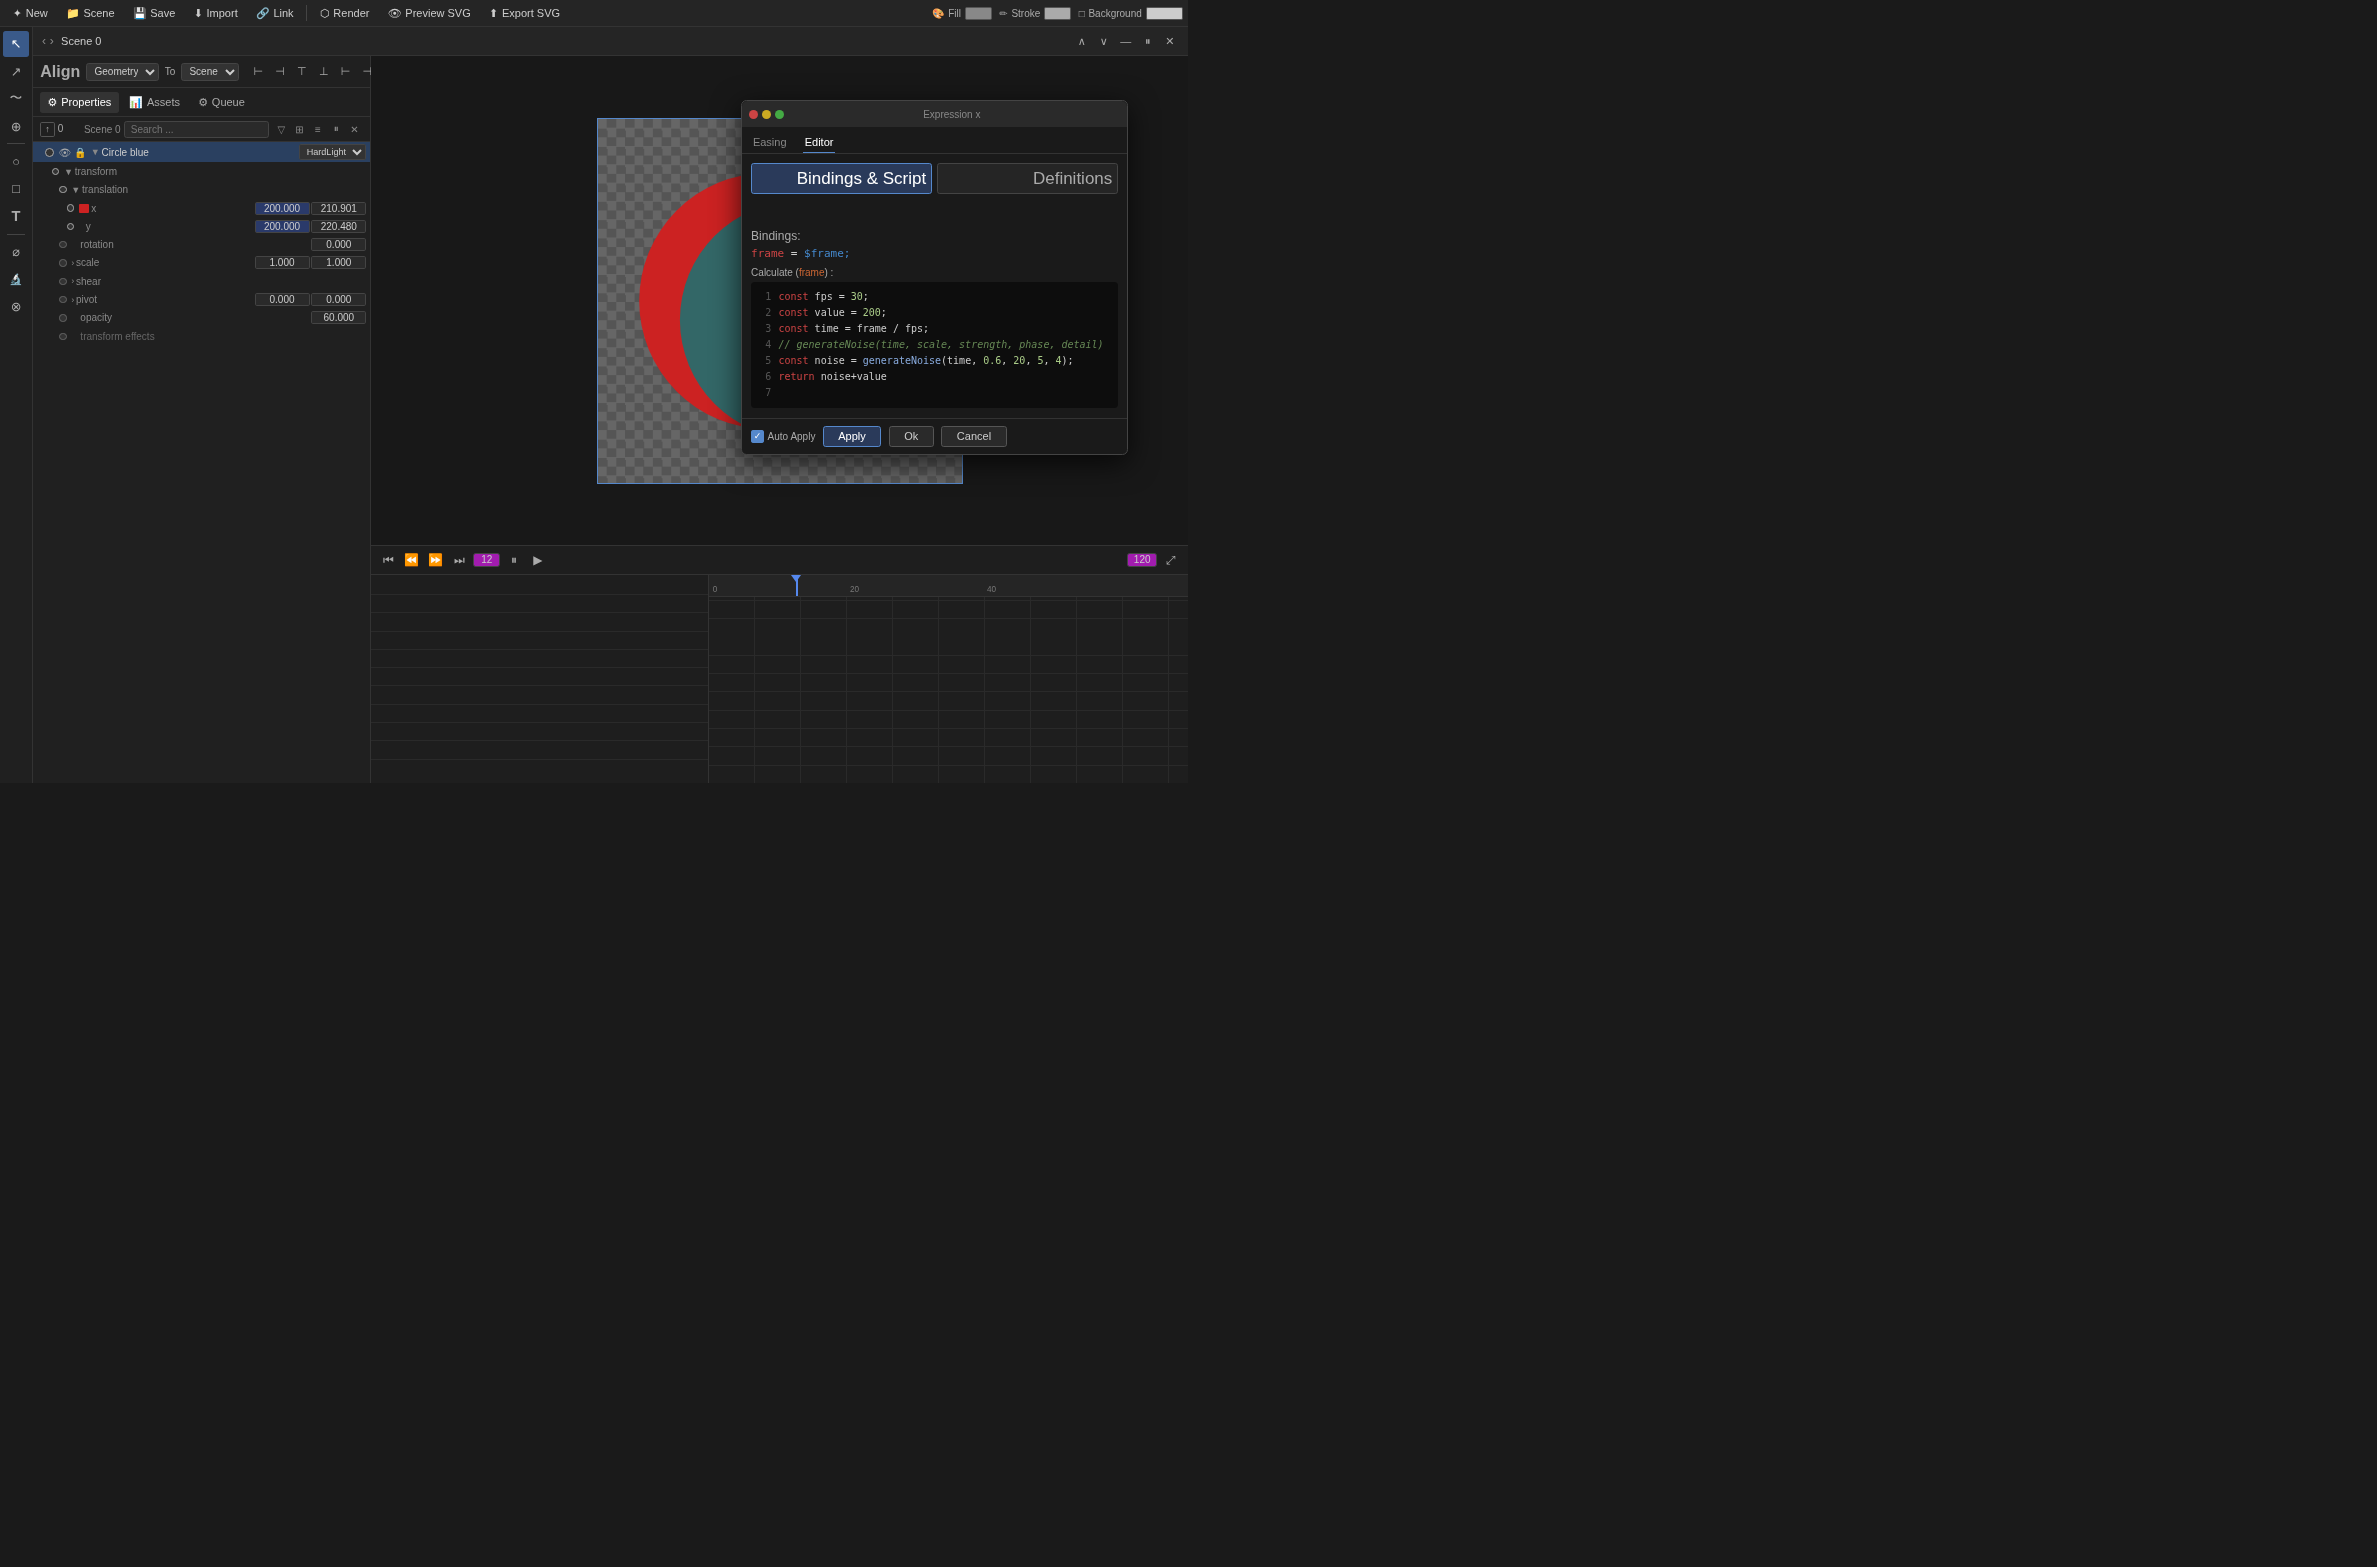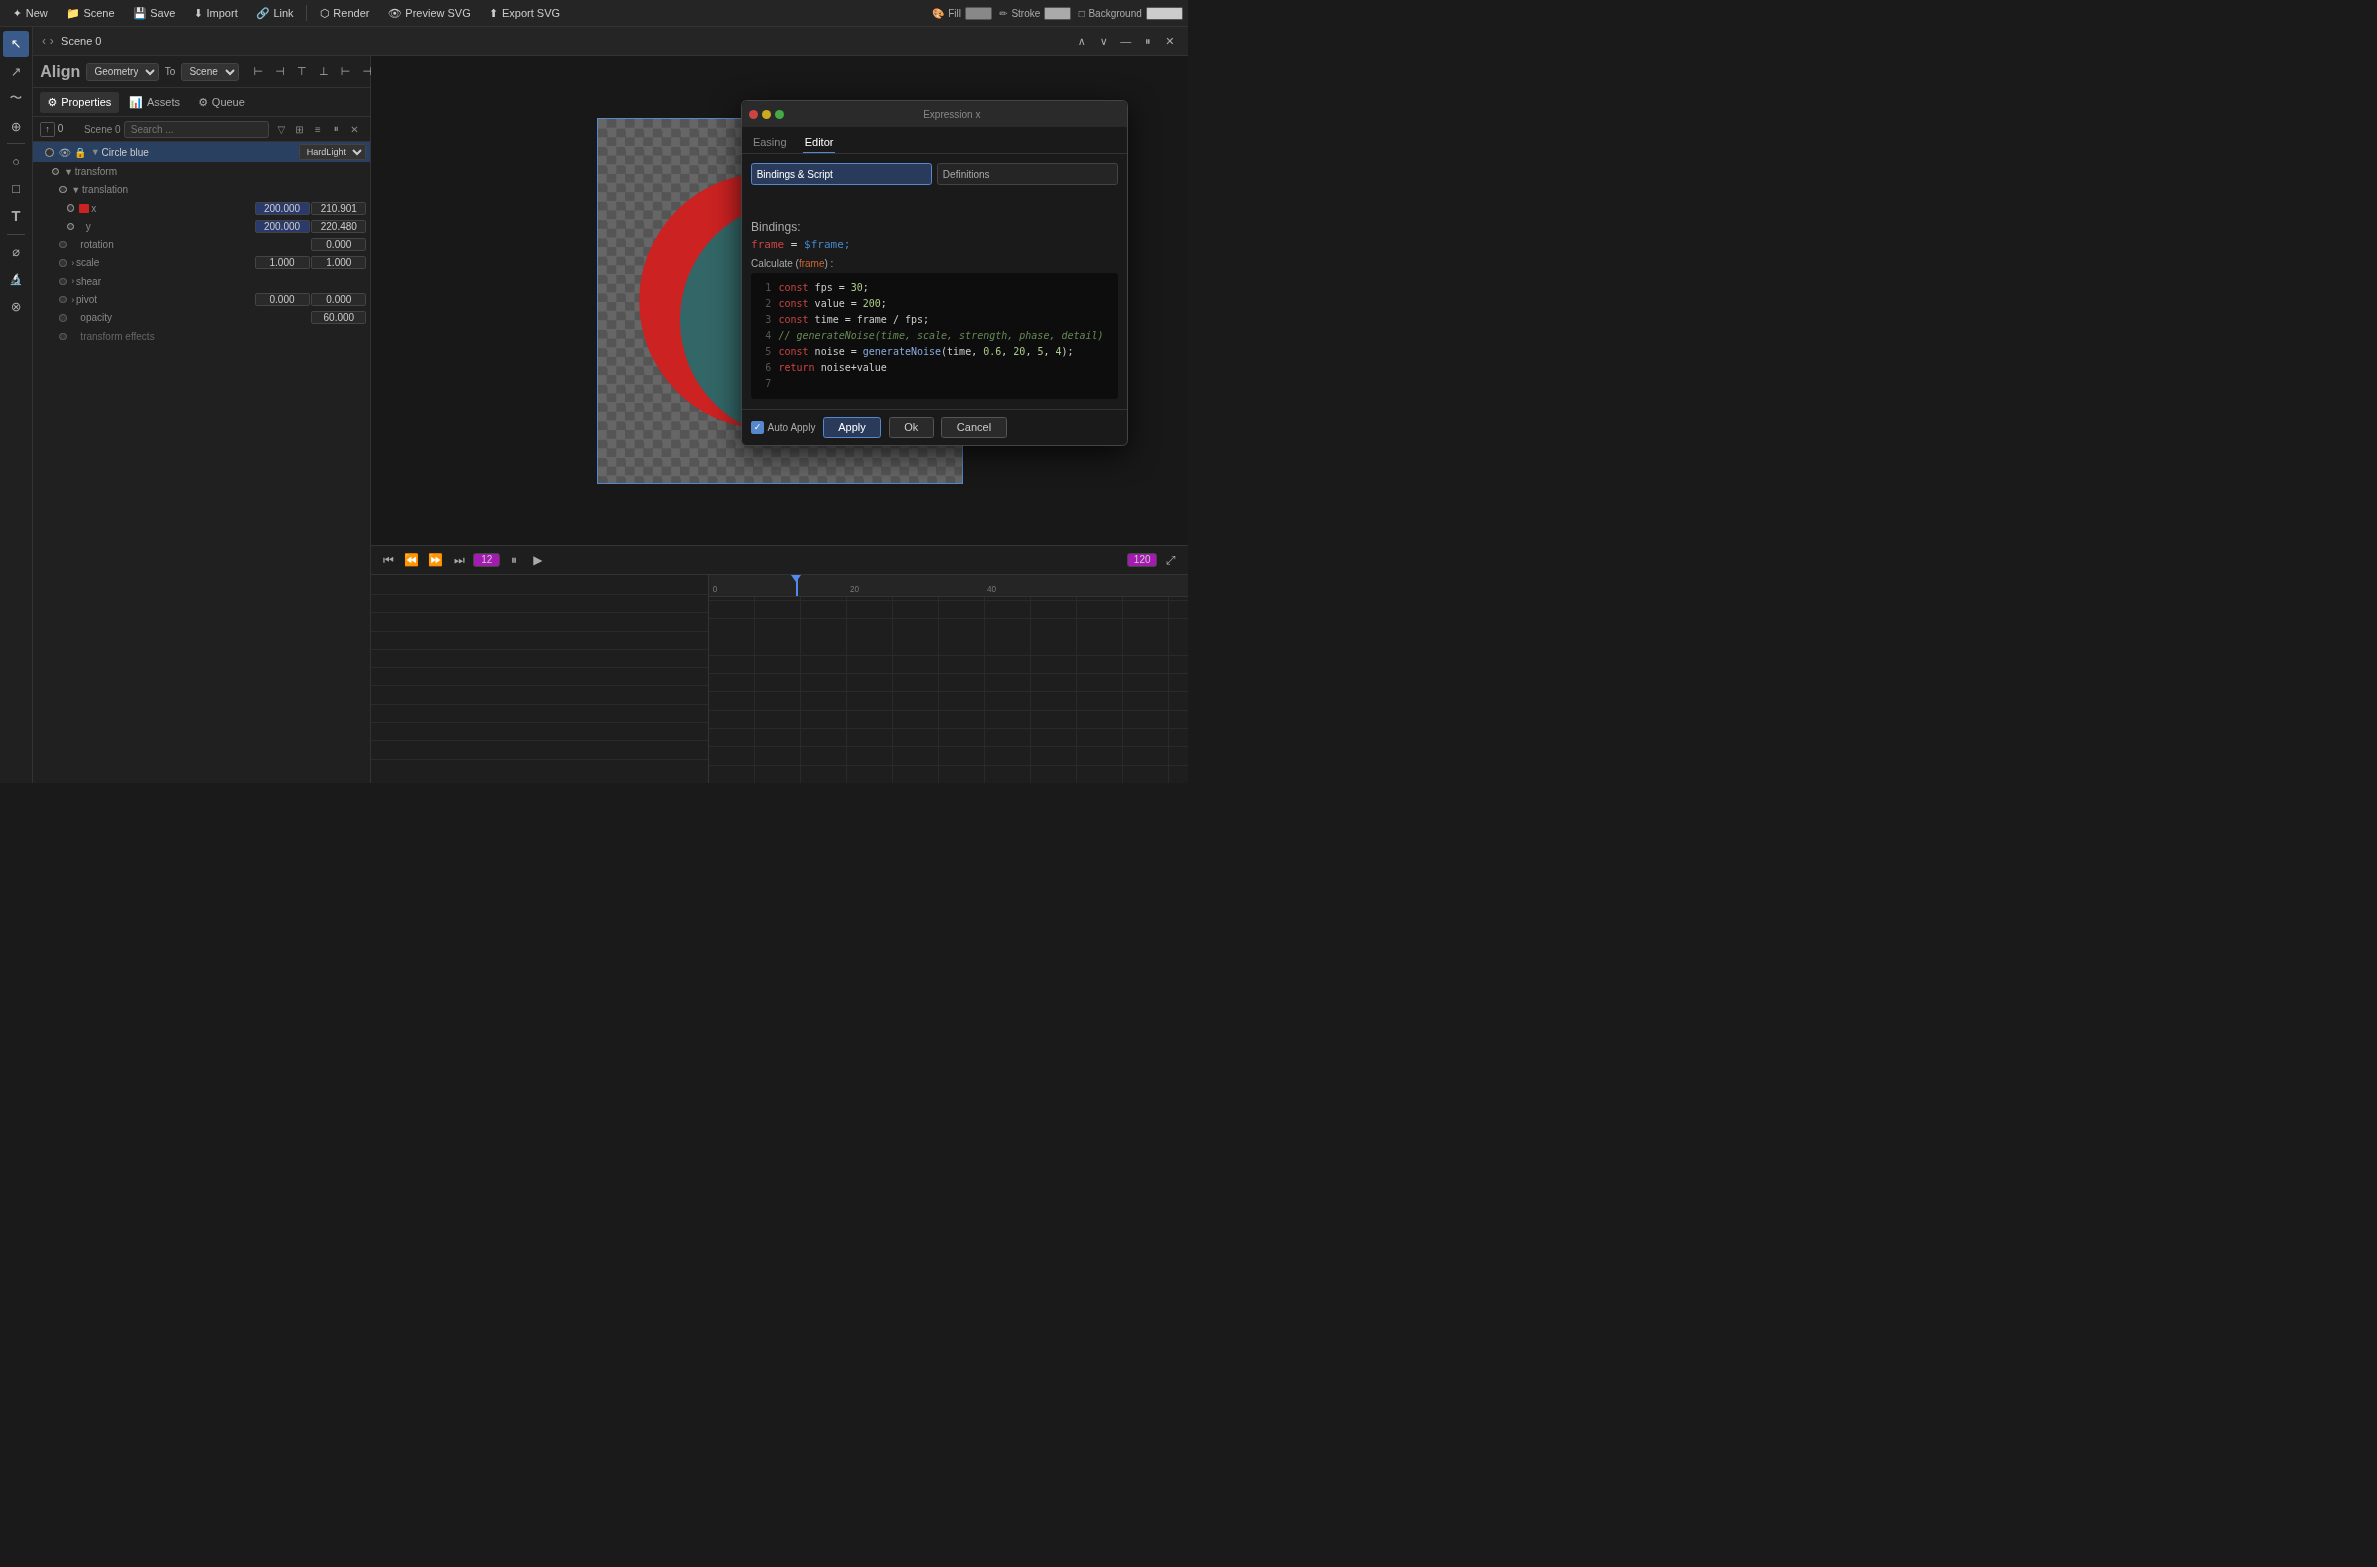--- a/index.html
+++ b/index.html
@@ -445,22 +445,22 @@
       display: flex;
       gap: 5.5px;
       margin-bottom: 9.1px;
     }
     .dialog-tab-btn {
       flex: 1;
       padding: 4.6px;
       border: 0.9px solid #444;
       border-radius: 2.7px;
       cursor: pointer;
-      font-size: 10px;
-      text-align: left;
+      font-size: 17px;
+      text-align: right;
     }
     .dialog-tab-btn.active {
       background: #2a3a5a;
       border-color: #5588cc;
       color: #fff;
     }
     .dialog-tab-btn:not(.active) {
       background: #252525;
       color: #aaa;
     }

